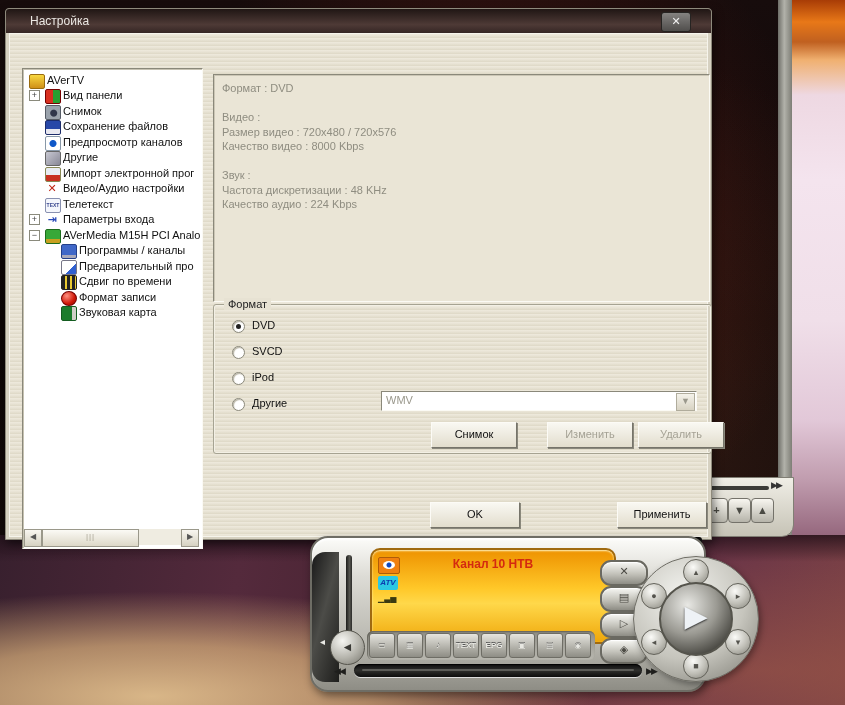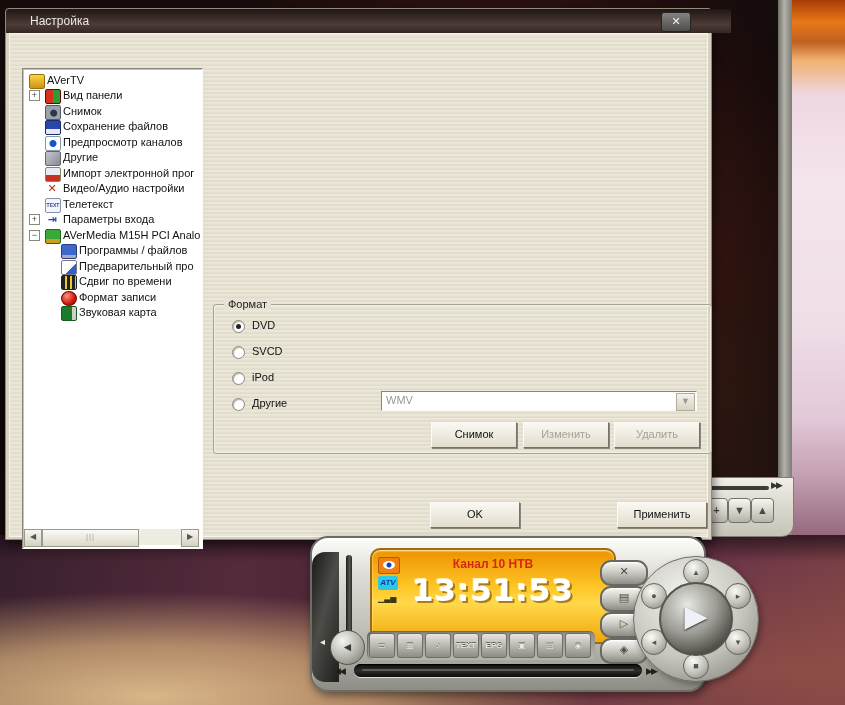--- a/index.html
+++ b/index.html
@@ -32,21 +32,21 @@
   .tvc-slider{left:4px;top:8px;width:66px;height:4px;background:#3c3c38;border-radius:2px;}
   .tvc-ff{left:72px;top:2px;font-size:9px;font-weight:bold;color:#333;letter-spacing:-2px;}
   .tvc-btn{top:20px;width:21px;height:23px;border-radius:4px;border:1px solid #74726a;
     background:linear-gradient(#f8f6f0,#b6b4aa);color:#4a4a44;font-weight:bold;font-size:11px;
     text-align:center;line-height:22px;}
 
   
   #dialog{left:5px;top:8px;width:705px;height:530px;background:#d6d1c1;border-radius:4px 4px 0 0;
     box-shadow:2px 4px 10px rgba(0,0,0,.5);border:1px solid #8e8a7c;}
   #dlg-title{left:0;top:0;width:100%;height:24px;border-radius:3px 3px 0 0;
-    background:linear-gradient(180deg,#201614 0%,#4e3a36 65%,#352624 100%);padding-left:20px;}
+    background:linear-gradient(180deg,#201614 0%,#4e3a36 65%,#352624 100%);}
   #dlg-title-text{left:24px;top:5px;color:#ece8e4;font-size:12px;}
   #dlg-close{left:655px;top:3px;width:28px;height:18px;border-radius:3px;border:1px solid #262422;
     background:linear-gradient(#848280,#504e4c);color:#f2f2f2;text-align:center;line-height:17px;
     font-size:11px;font-weight:bold;}
   #dlg-body{left:3px;top:24px;width:697px;height:502px;
     background:repeating-linear-gradient(180deg,#eeeadd 0px,#e7e2d3 2px,#ded8c6 4px);
     border:1px solid #f6f4ec;}
 
   
   #tree{left:12px;top:34px;width:179px;height:479px;background:#fff;
@@ -97,21 +97,21 @@
   .radio-label{position:absolute;left:20px;top:0;color:#111;text-align:center;}
   #combo{left:167px;top:86px;width:316px;height:20px;background:#fff;
     border:1px solid;border-color:#8a887a #fbfaf4 #fbfaf4 #8a887a;box-sizing:border-box;}
   #combo-text{position:absolute;left:4px;top:2px;color:#9a988c;}
   #combo-arrow{position:absolute;right:1px;top:1px;width:17px;height:16px;
     background:linear-gradient(#f4f2ea,#d8d3c3);border:1px solid #b0ac9c;
     text-align:center;line-height:14px;font-size:9px;color:#9a988c;}
   .btn{position:absolute;height:24px;text-align:center;line-height:22px;color:#111;
     background:linear-gradient(#f9f8f2,#e2ddcd);border:1px solid;border-color:#fcfbf6 #76746a #76746a #fcfbf6;
     box-shadow:1px 1px 0 #8a887c;}
-  .btn.disabled{color:#a5a295;}
+  .btn.disabled{color:#a5a295;margin-left:24px;}
 
   
   #player{left:310px;top:536px;width:392px;height:152px;border-radius:18px;
     background:linear-gradient(180deg,#fcfcf9 0%,#dddcd6 25%,#b7b6ae 70%,#8e8d85 100%);
     border:2px solid #6e6d65;box-shadow:inset 0 2px 2px #fff,2px 4px 8px rgba(0,0,0,.45);}
   #p-titlebar{left:618px;top:537px;width:84px;height:15px;border-radius:3px;
     background:linear-gradient(#060606,#2c2c2c);color:#8f8f8f;font-size:10px;font-weight:bold;
     text-align:right;padding-right:6px;line-height:14px;letter-spacing:4px;box-sizing:border-box;}
   #p-tab{left:312px;top:552px;width:27px;height:130px;border-radius:13px 0 0 13px;
     background:linear-gradient(105deg,#191919,#4c4c48 45%,#1e1e1c);}
@@ -236,21 +236,21 @@
           <span class="ticon i-input" style="left:16px;">⇥</span>
           <span class="tlabel" style="left:34px;">Параметры входа</span>
         </div>
         <div class="trow" style="left:6px;top:159px;">
           <span class="texp" style="left:0;">−</span>
           <span class="ticon i-card" style="left:16px;"></span>
           <span class="tlabel" style="left:34px;">AVerMedia M15H PCI Analo</span>
         </div>
         <div class="trow" style="left:38px;top:174px;">
           <span class="ticon i-channels"></span>
-          <span class="tlabel">Программы / файлов</span>
+          <span class="tlabel">Программы / каналы</span>
         </div>
         <div class="trow" style="left:38px;top:190px;">
           <span class="ticon i-preview"></span>
           <span class="tlabel">Предварительный про</span>
         </div>
         <div class="trow" style="left:38px;top:205px;">
           <span class="ticon i-film"></span>
           <span class="tlabel">Сдвиг по времени</span>
         </div>
         <div class="trow" style="left:38px;top:221px;">
@@ -261,20 +261,29 @@
           <span class="ticon i-sound"></span>
           <span class="tlabel">Звуковая карта</span>
         </div>
         <div class="abs" id="tree-hscroll">
           <div class="abs sb-btn" style="left:0;">◀</div>
           <div class="abs" id="sb-thumb">|||</div>
           <div class="abs sb-btn" style="left:157px;">▶</div>
         </div>
       </div>
 
+      <div class="abs" id="info">Формат : DVD
+
+Видео :
+Размер видео : 720x480 / 720x576
+Качество видео : 8000 Kbps
+
+Звук :
+Частота дискретизации : 48 KHz
+Качество аудио : 224 Kbps</div>
 
       <div class="abs" id="grp">
         <div class="abs" id="grp-label">Формат</div>
 
         <div class="radio-row" style="top:14px;">
           <span class="radio">
               <span class="dot"></span>
             </span>
           <span class="radio-label">DVD</span>
         </div>
@@ -314,21 +323,20 @@
   <div class="abs" id="p-vol-knob"></div>
   <div class="abs" id="p-mute"><span>◄</span></div>
 
   <div class="abs" id="lcd">
     <div class="abs" id="lcd-eye">
         <span class="pupil"></span>
       </div>
     <div class="abs" id="lcd-atv">ATV</div>
     <div class="abs" id="lcd-signal">▁▃▅</div>
     <div class="abs" id="lcd-channel">Канал 10 НТВ</div>
-    <div class="abs" id="lcd-time">13:51:53</div>
   </div>
 
   <div class="oval" style="top:560px;">✕</div>
   <div class="oval" style="top:586px;">▤</div>
   <div class="oval" style="top:612px;">▷</div>
   <div class="oval" style="top:638px;">◈</div>
 
   <div class="abs" id="cluster">
     <div class="sat" style="left:49px;top:2px;">▴</div>
     <div class="sat" style="left:91px;top:26px;">▸</div>

